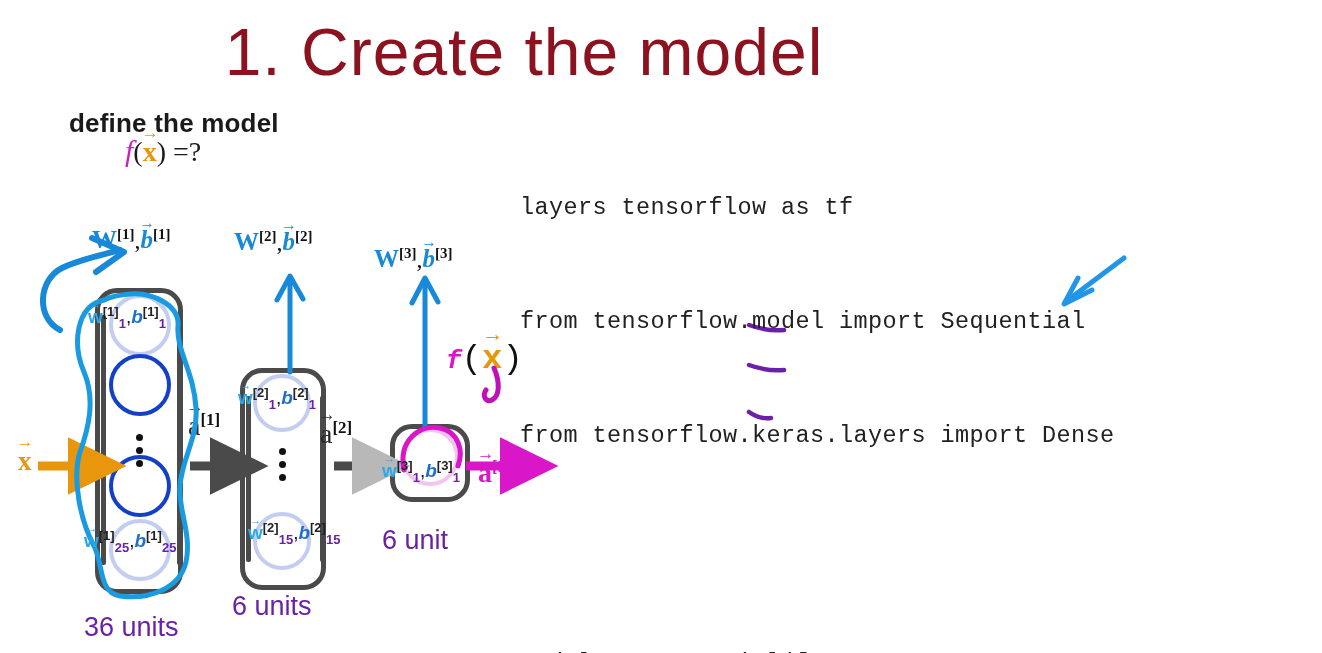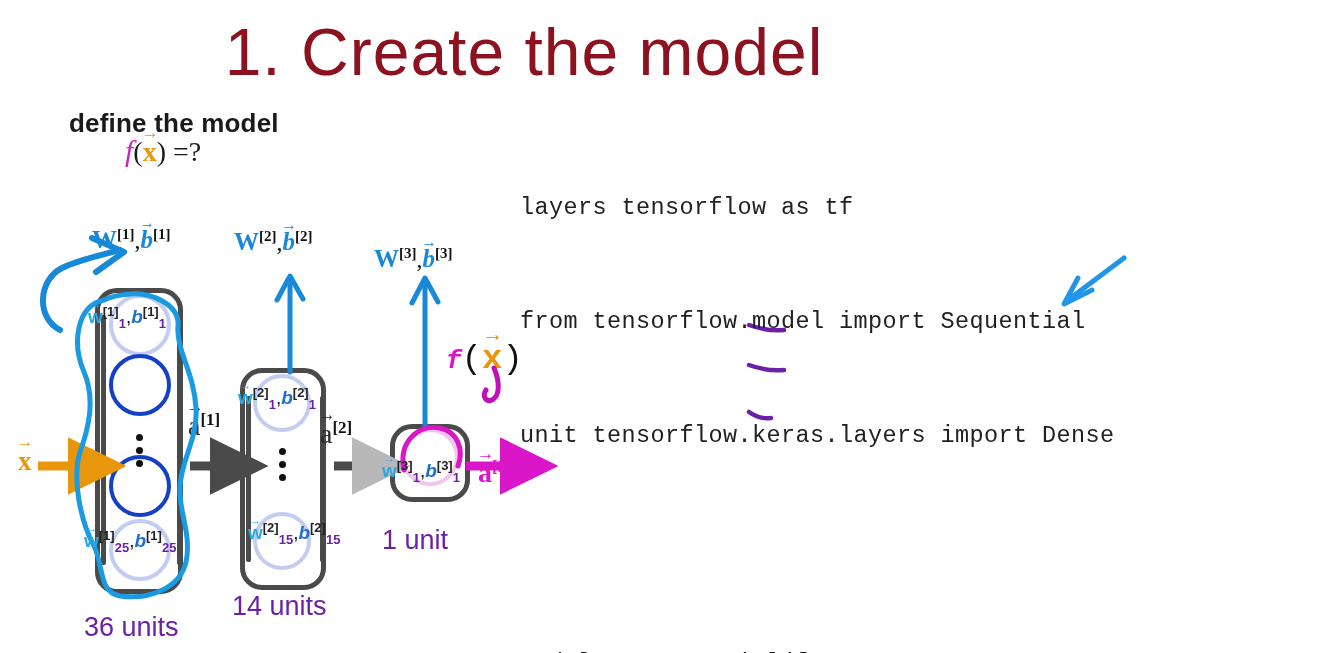--- a/index.html
+++ b/index.html
@@ -175,34 +175,34 @@
   </div>
 
 <div class="wb-small" style="left:238px;top:385px;">
   <span class="wsm vecbar">w</span><span class="sp">[2]</span><span class="sb">1</span><span>,</span><span class="bsm">b</span><span class="sp">[2]</span><span class="sb">1</span>
 </div>
 
 <div class="wb-small" style="left:248px;top:520px;">
   <span class="wsm vecbar">w</span><span class="sp">[2]</span><span class="sb">15</span><span>,</span><span class="bsm">b</span><span class="sp">[2]</span><span class="sb">15</span>
 </div>
 
-<div class="units" style="left:232px;top:591px;">14 units</div>
+<div class="units" style="left:232px;top:591px;">6 units</div>
 
 <div class="a-label" style="left:320px;top:410px;margin-top:8px;">
   <span class="vecbar">a</span><span class="sup">[2]</span>
 </div>
 
 <div class="layer-box" style="left:390px;top:424px;width:80px;height:78px;"></div>
 <div class="neuron magfade" style="left:401px;top:428px;width:58px;height:58px;"></div>
 
 <div class="wb-small" style="left:382px;top:458px;">
   <span class="wsm vecbar">w</span><span class="sp">[3]</span><span class="sb">1</span><span>,</span><span class="bsm">b</span><span class="sp">[3]</span><span class="sb">1</span>
 </div>
 
-<div class="units" style="left:382px;top:525px;">1 unit</div>
+<div class="units" style="left:382px;top:525px;">6 unit</div>
 
 <div class="a-label mag" style="left:478px;top:410px;margin-top:47px;">
   <span class="vecbar">a</span><span class="sup" style="color:#d916c8;">[3]</span>
 </div>
 
 <div id="fx-hand">
   <span class="hf">f</span><span>(</span><span class="hx vecbar">x</span><span>)</span>
 </div>
 
 <svg class="overlay" viewBox="0 0 1322 653">
@@ -252,20 +252,20 @@
   <path d="M1092,290 L1064,304 L1078,278" stroke="#2196e8" stroke-width="5" fill="none" stroke-linecap="round" stroke-linejoin="round"></path>
 
   <path d="M749,325 C760,329 772,331 784,330" stroke="#6a21a8" stroke-width="4.5" fill="none" stroke-linecap="round"></path>
   <path d="M749,365 C760,369 772,371 784,370" stroke="#6a21a8" stroke-width="4.5" fill="none" stroke-linecap="round"></path>
   <path d="M749,412 C756,417 764,419 771,418" stroke="#6a21a8" stroke-width="4.5" fill="none" stroke-linecap="round"></path>
 </svg>
 
 <div id="code-block">
   <span class="line">layers tensorflow as tf</span>
   <span class="line">from tensorflow.model import Sequential</span>
-  <span class="line">unit tensorflow.keras.layers import Dense</span>
+  <span class="line">from tensorflow.keras.layers import Dense</span>
   <span class="line"></span>
   <span class="line">model = Sequential([</span>
   
   
   
   
 </div>
 
 </body></html>

